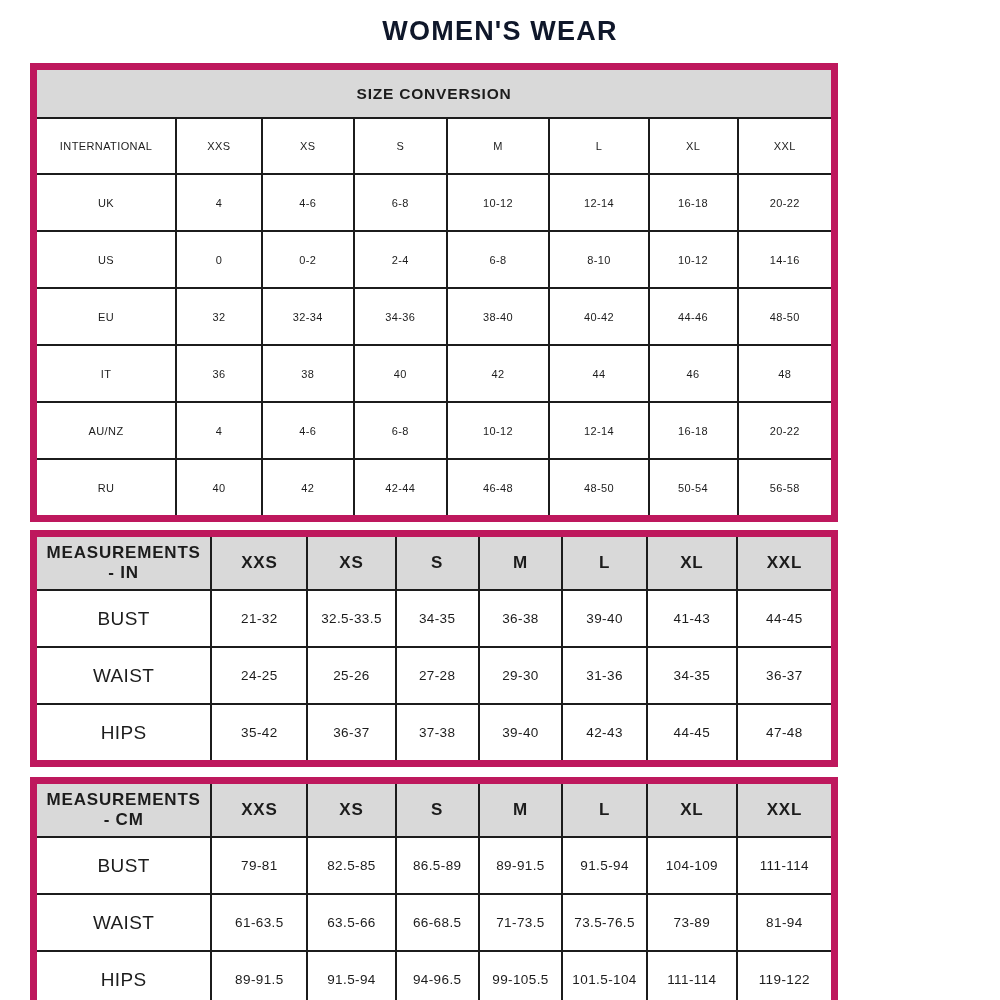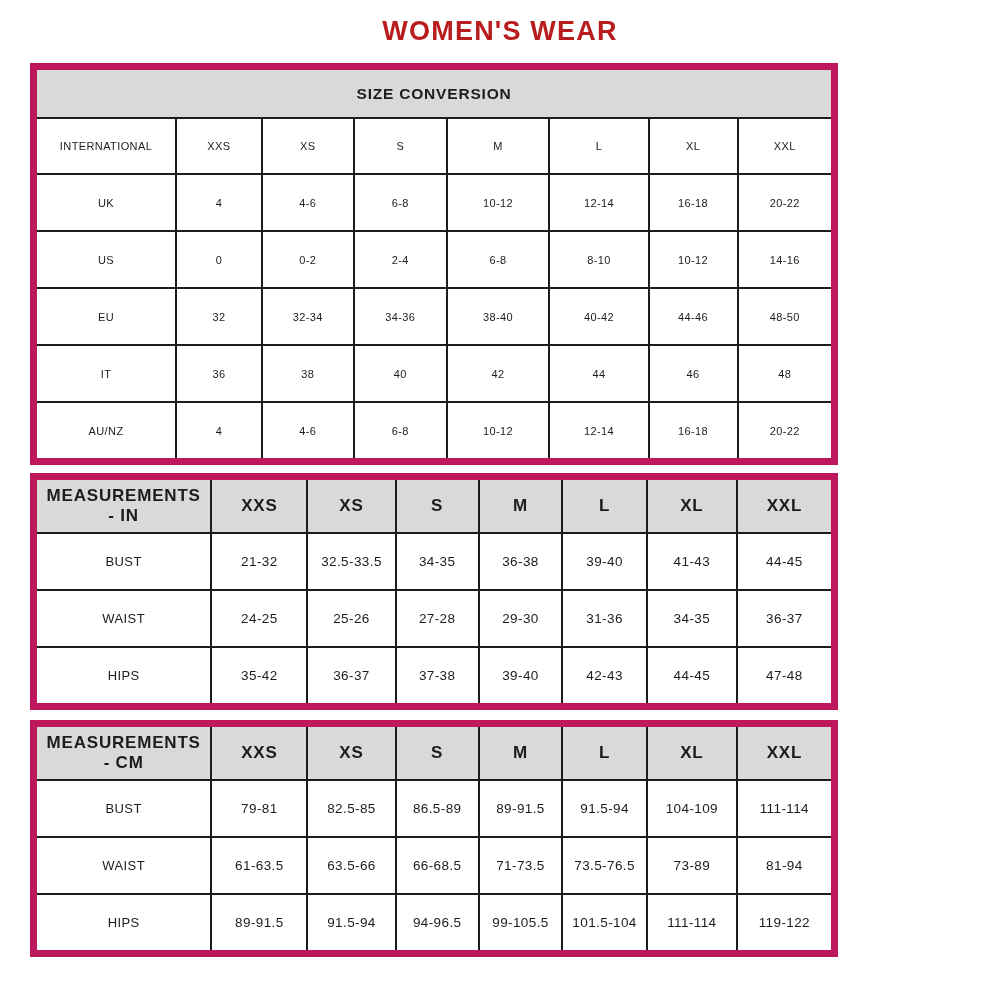--- a/index.html
+++ b/index.html
@@ -15,21 +15,21 @@
     width: 940px;
     margin: 0 auto;
     padding-top: 10px;
   }
   .page-title {
     text-align: center;
     font-size: 27px;
     font-weight: 700;
     letter-spacing: 1.2px;
     margin: 6px 0 16px 0;
-    color: #b91c1c;
+    color: #0f172a;
   }
   table {
     width: 808px;
     border-collapse: collapse;
     table-layout: fixed;
     border: 7px solid #be185d;
   }
   th, td {
     border: 2px solid #1c1c1c;
     text-align: center;
@@ -54,21 +54,21 @@
   .t-size tbody td { height: 55px; }
   
   .t-meas thead th {
     background: #d9d9d9;
     height: 52px;
     font-size: 17px;
     font-weight: 700;
     letter-spacing: 0.8px;
   }
   .t-meas tbody td { height: 55px; font-size: 13.5px; font-weight: 400; }
-  .t-meas tbody td.rowlabel { font-size: 13px; }
+  .t-meas tbody td.rowlabel { font-size: 19px; }
   .gap-sm { height: 8px; }
   .gap-md { height: 10px; }
 </style>
 </head>
 <body>
 
 <div class="page">
 
   <h1 class="page-title">WOMEN'S WEAR</h1>
 
@@ -142,20 +142,30 @@
         <tr>
           <td class="rowlabel">AU/NZ</td>
           <td>4</td>
           <td>4-6</td>
           <td>6-8</td>
           <td>10-12</td>
           <td>12-14</td>
           <td>16-18</td>
           <td>20-22</td>
         </tr>
+        <tr>
+          <td class="rowlabel">RU</td>
+          <td>40</td>
+          <td>42</td>
+          <td>42-44</td>
+          <td>46-48</td>
+          <td>48-50</td>
+          <td>50-54</td>
+          <td>56-58</td>
+        </tr>
       </tbody>
   </table>
 
   <div class="gap-sm"></div>
 
   <table class="t-meas">
     <colgroup>
       <col style="width:22.2%">
         <col style="width:12.0%">
         <col style="width:11.0%">

